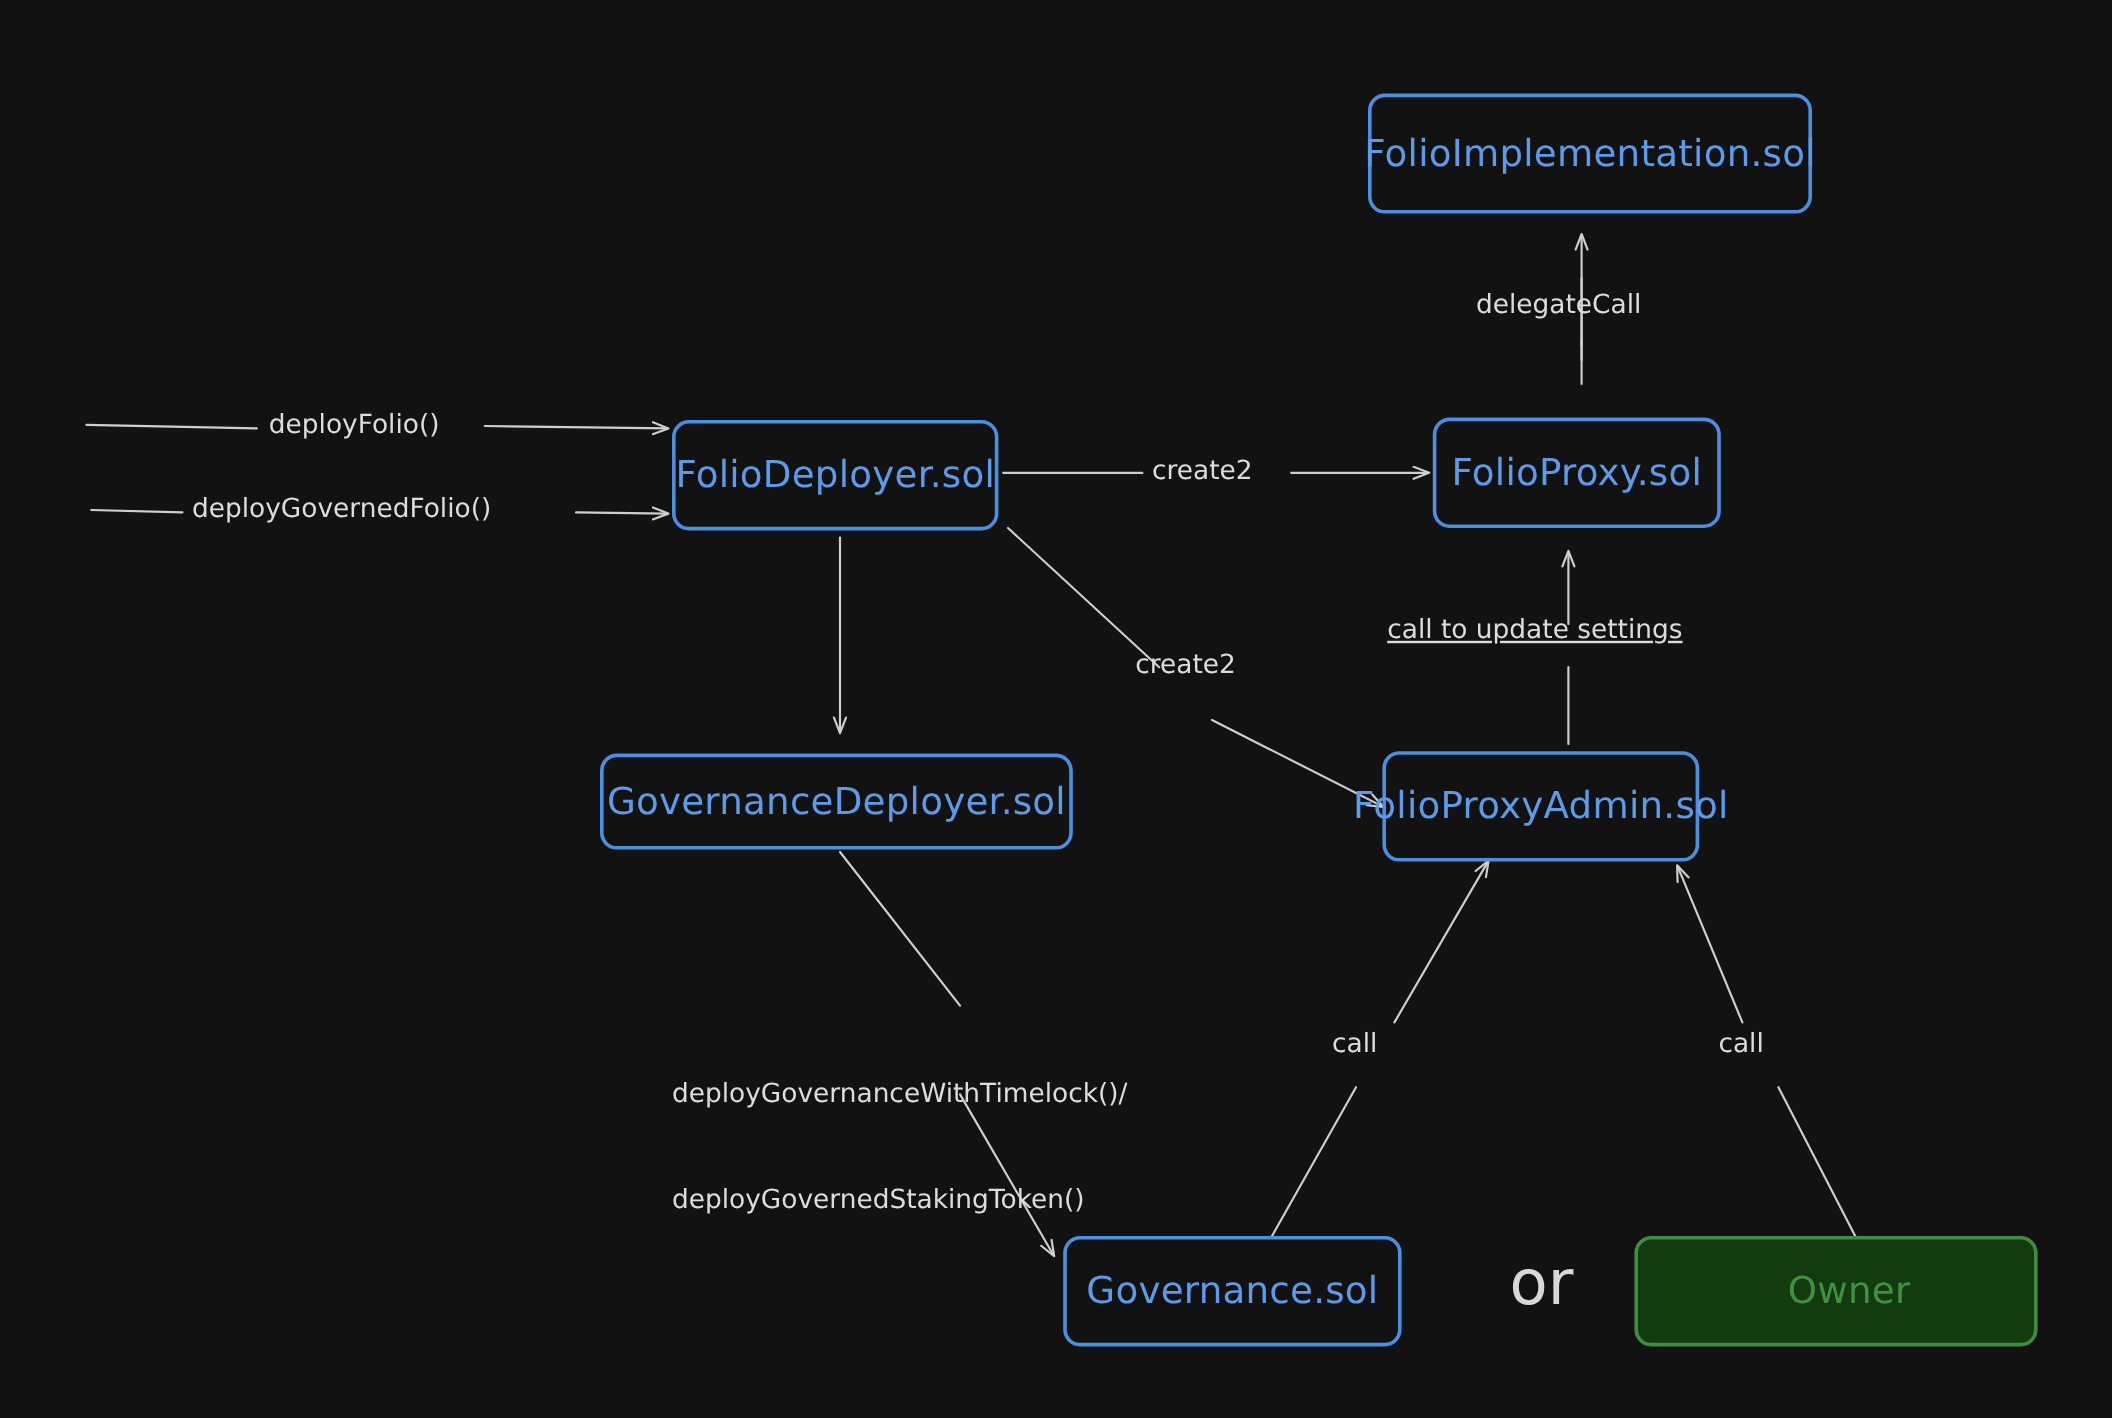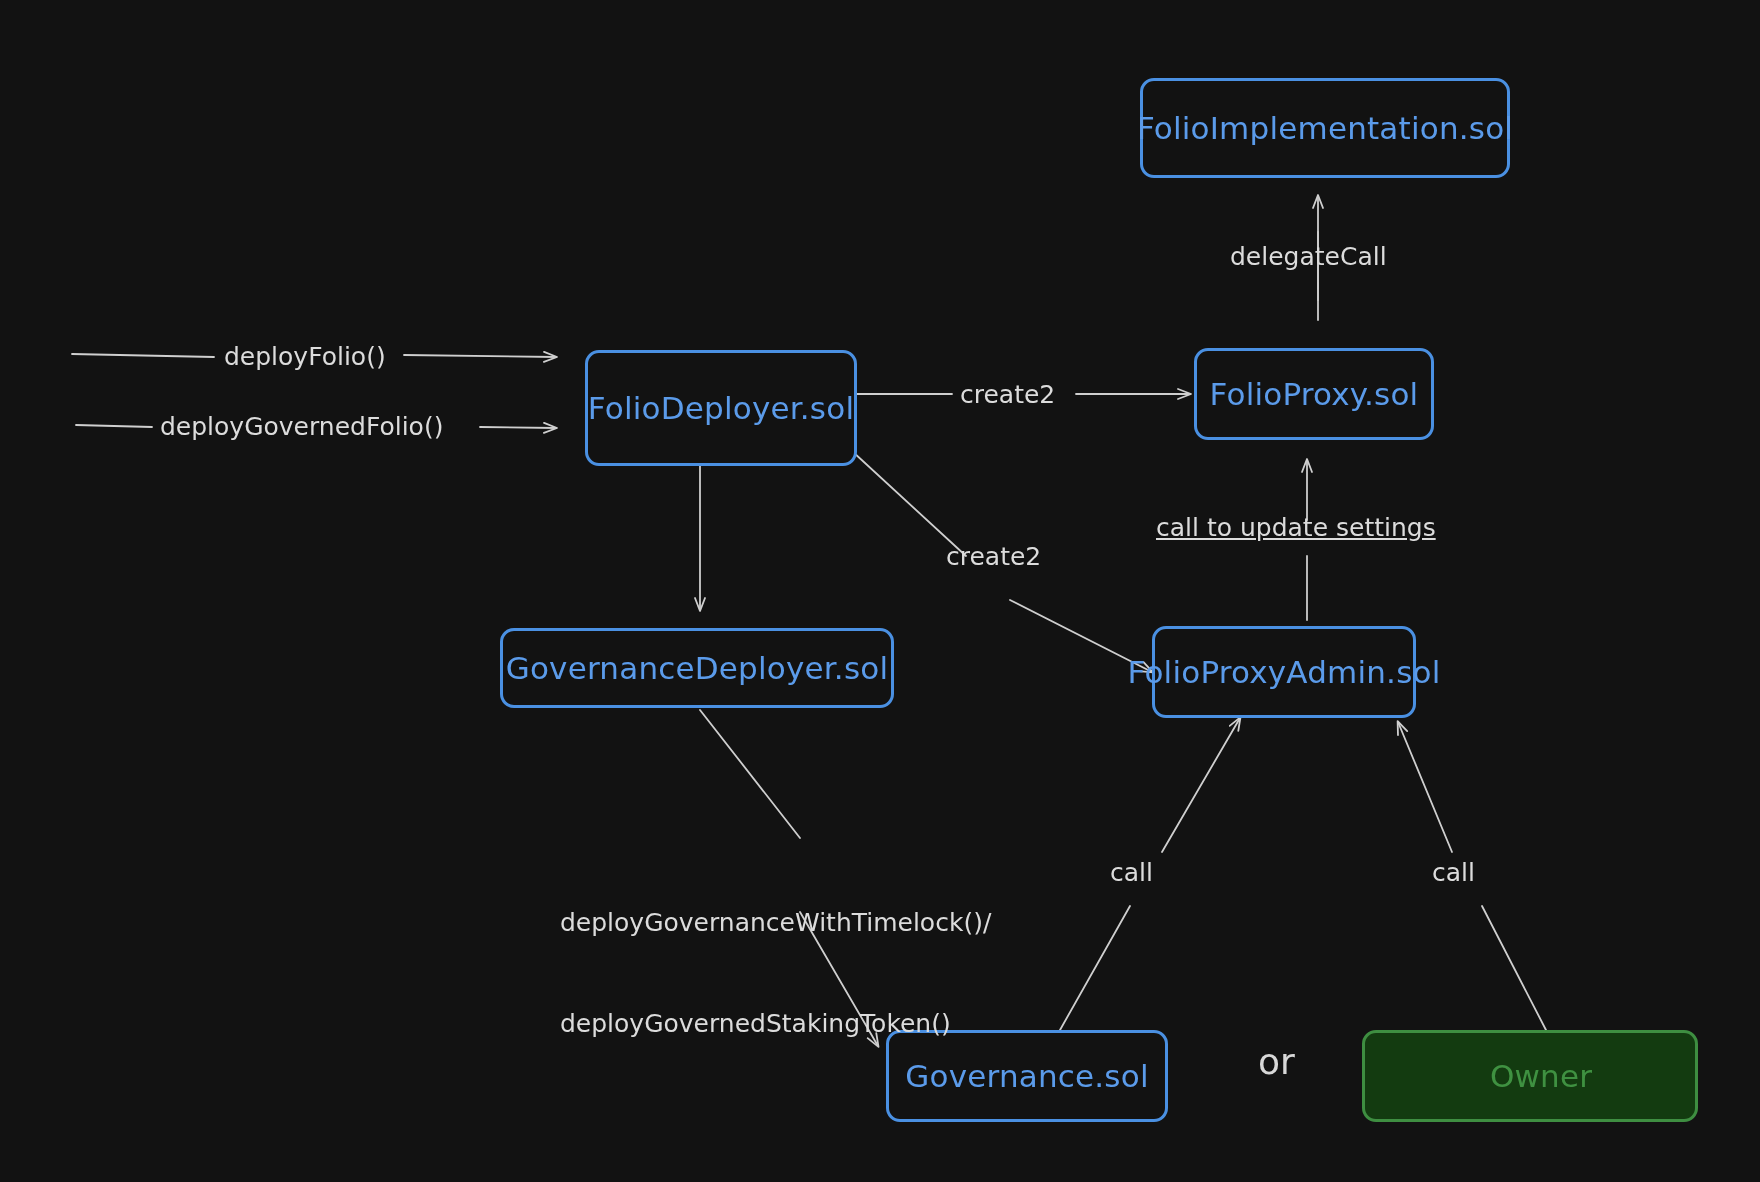--- a/index.html
+++ b/index.html
@@ -43,29 +43,29 @@
   .node.green {
     border-color: #3e8e41;
     background: #133b10;
     color: #3f9141;
     padding-left: 22px;
   }
   .edge-label {
     position: absolute;
     color: #dcdcdc;
     font-family: "DejaVu Sans", sans-serif;
-    font-size: 25px;
+    font-size: 22px;
     white-space: pre;
     line-height: 1.35;
   }
   .or-label {
     position: absolute;
     color: #d8d8d8;
     font-family: "DejaVu Sans", sans-serif;
-    font-size: 36px;
+    font-size: 52px;
     line-height: 1;
   }
 </style>
 </head>
 <body>
 
 <div id="canvas">
 
   <svg class="edges" viewBox="0 0 1760 1182" xmlns="http://www.w3.org/2000/svg">
     <defs>
@@ -104,21 +104,21 @@
 
       <path d="M1546,1030 L1482,906"></path>
       <path d="M1452,852 L1398,722" marker-end="url(#arrow)"></path>
     </g>
   </svg>
 
   <div class="node" style="left:1140px; top:78px; width:370px; height:100px;">
     <span>FolioImplementation.sol</span>
   </div>
 
-  <div class="node" style="left:585px; top:350px; width:272px; height:116px;">
+  <div class="node" style="left:560px; top:350px; width:272px; height:92px;">
     <span>FolioDeployer.sol</span>
   </div>
 
   <div class="node" style="left:1194px; top:348px; width:240px; height:92px;">
     <span>FolioProxy.sol</span>
   </div>
 
   <div class="node" style="left:500px; top:628px; width:394px; height:80px;">
     <span>GovernanceDeployer.sol</span>
   </div>

